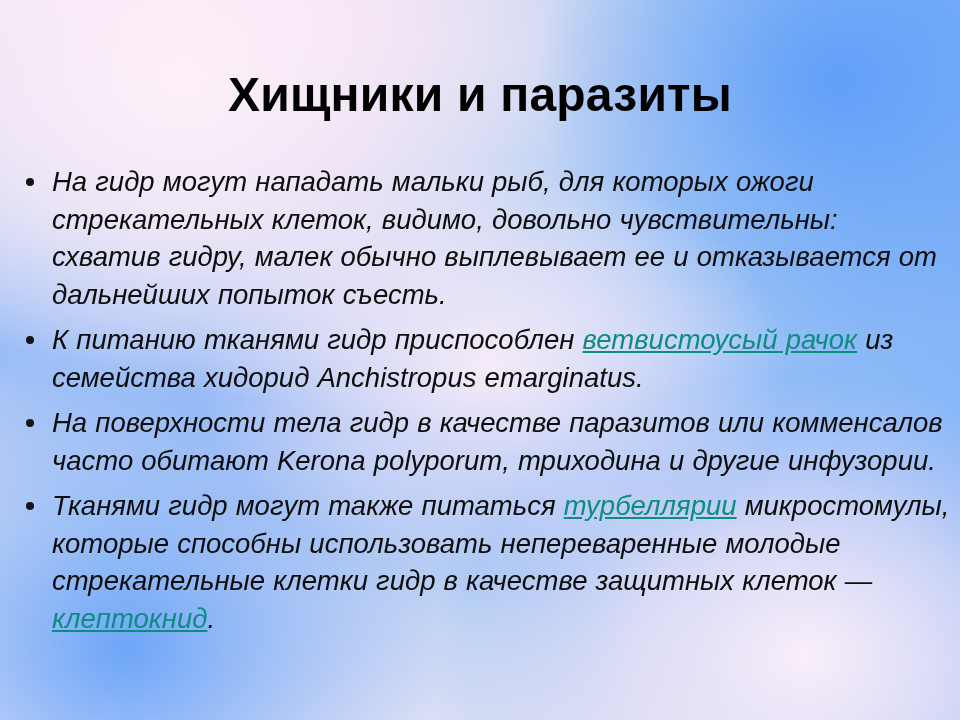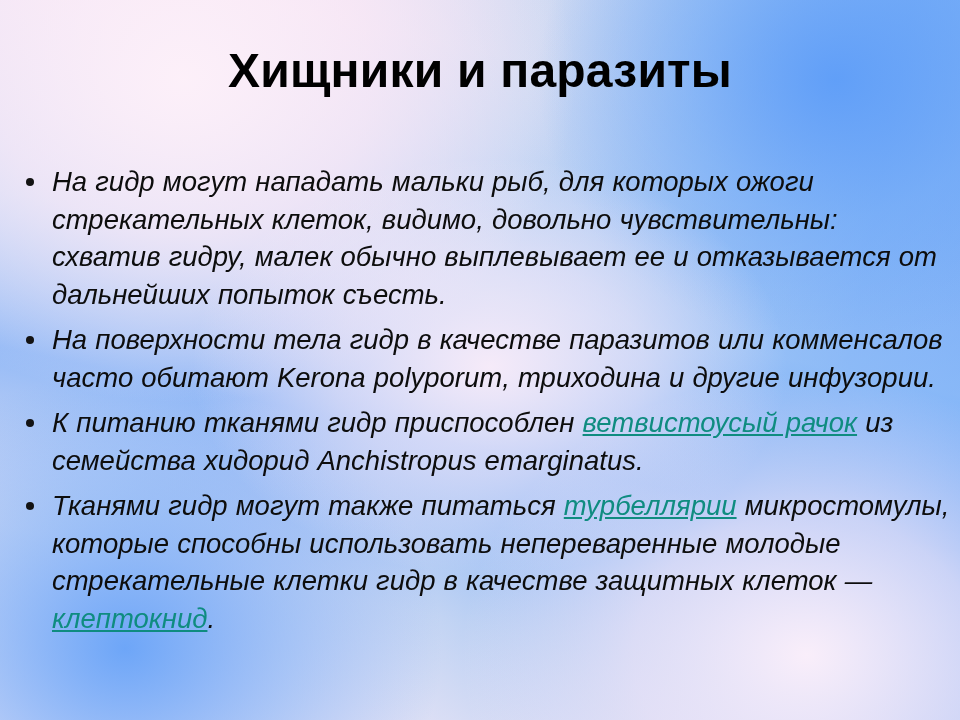--- a/index.html
+++ b/index.html
@@ -105,21 +105,21 @@
   .content {
     position: relative;
     z-index: 5;
     width: 960px;
     height: 720px;
   }
 
   .slide-title {
     position: absolute;
     left: 0;
-    top: 12px;
+    top: 36px;
     width: 960px;
     text-align: center;
     font-size: 48px;
     font-weight: bold;
     color: #000000;
     letter-spacing: 0.2px;
     line-height: 1.12;
   }
 
   .body-list {
@@ -174,19 +174,19 @@
   <div class="bg-glowTL"></div>
   <div class="bg-glowC"></div>
   <div class="bg-glowBR"></div>
 
   <div class="content">
 
     <h1 class="slide-title">Хищники и паразиты</h1>
 
     <ul class="body-list" id="body-list">
         <li class="bullet-item"><span class="bullet-dot"></span><span>На гидр могут нападать мальки рыб, для которых ожоги стрекательных клеток, видимо, довольно чувствительны: схватив гидру, малек обычно выплевывает ее и отказывается от дальнейших попыток съесть.</span></li>
+        <li class="bullet-item"><span class="bullet-dot"></span><span>К питанию тканями гидр приспособлен </span><span class="link">ветвистоусый рачок</span><span> из семейства хидорид Anchistropus emarginatus.</span></li>
         <li class="bullet-item"><span class="bullet-dot"></span><span>На поверхности тела гидр в качестве паразитов или комменсалов часто обитают Kerona polyporum, триходина и другие инфузории.</span></li>
-        <li class="bullet-item"><span class="bullet-dot"></span><span>К питанию тканями гидр приспособлен </span><span class="link">ветвистоусый рачок</span><span> из семейства хидорид Anchistropus emarginatus.</span></li>
         <li class="bullet-item"><span class="bullet-dot"></span><span>Тканями гидр могут также питаться </span><span class="link">турбеллярии</span><span> микростомулы, которые способны использовать непереваренные молодые стрекательные клетки гидр в качестве защитных клеток — </span><span class="link">клептокнид</span><span>.</span></li>
       </ul>
 
   </div>
 </div>
 
 </body></html>

